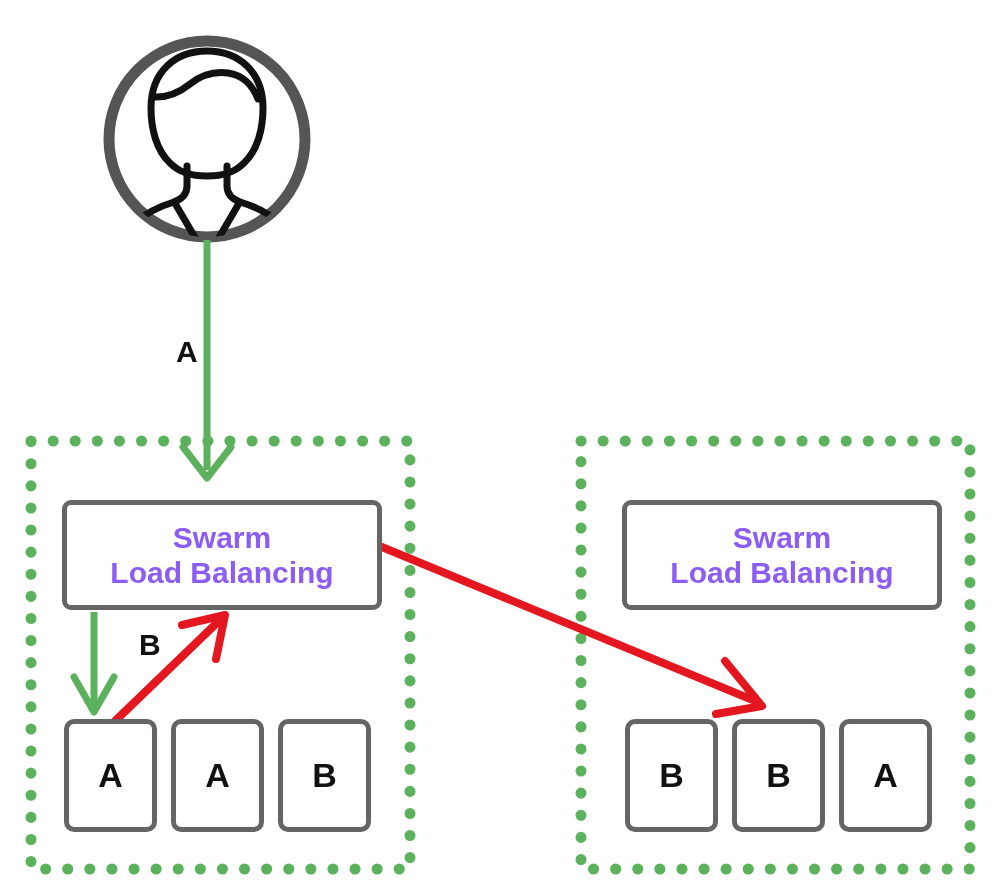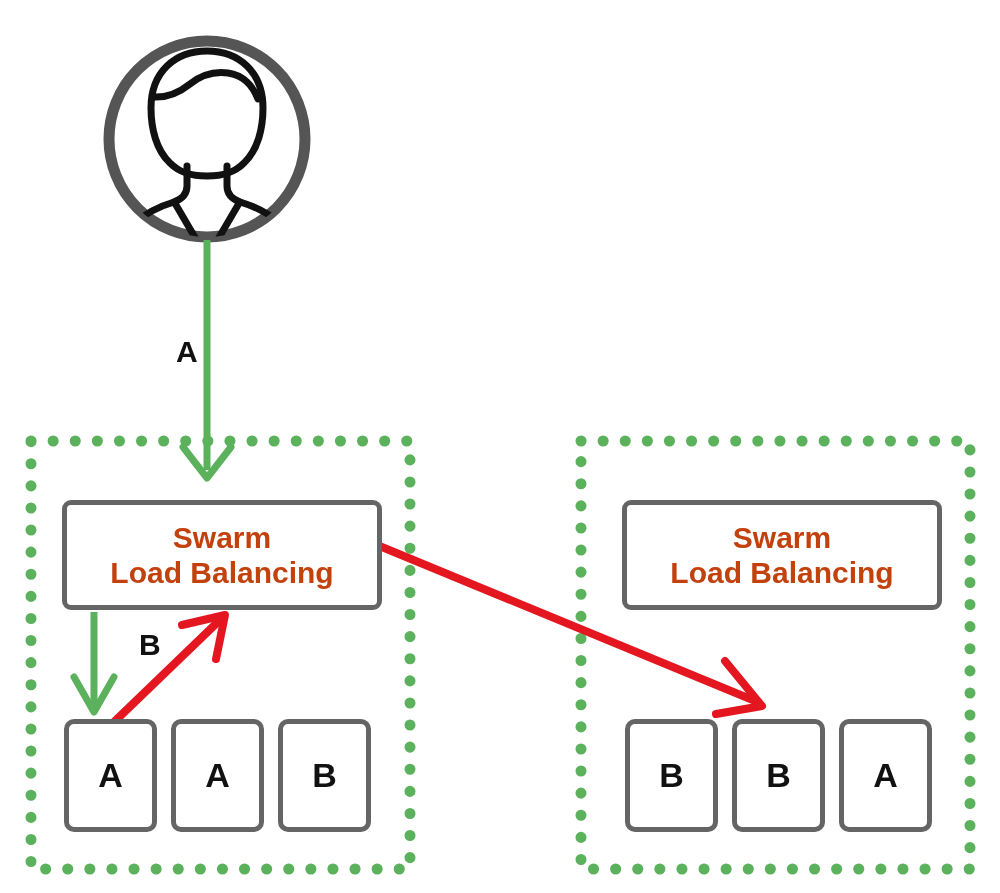--- a/index.html
+++ b/index.html
@@ -35,21 +35,21 @@
     align-items: center;
     justify-content: center;
     text-align: center;
   }
   .lb-box {
     width: 320px;
     height: 110px;
     line-height: 1.18;
     font-size: 30px;
     font-weight: bold;
-    color: #c2410c;
+    color: #8b5cf6;
   }
   .lb-box .lb-text {
     white-space: pre-line;
   }
   .svc-box {
     width: 93px;
     height: 113px;
     font-size: 34px;
     font-weight: bold;
     color: #111111;

